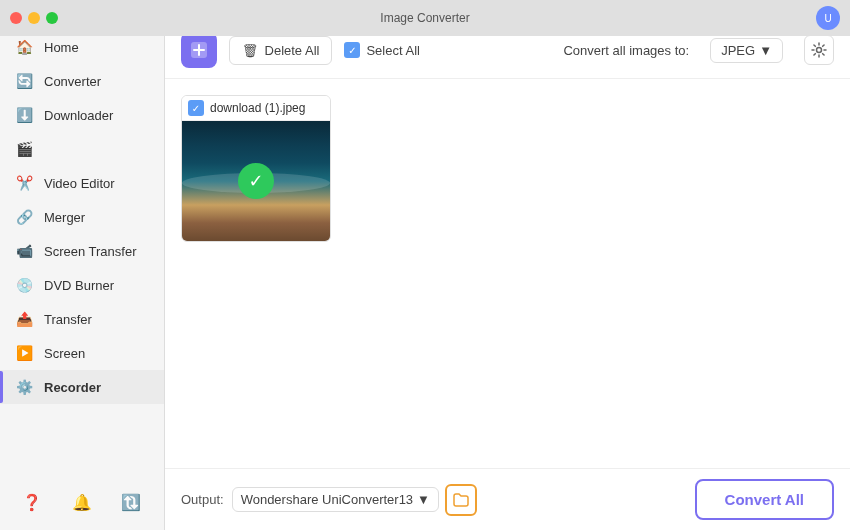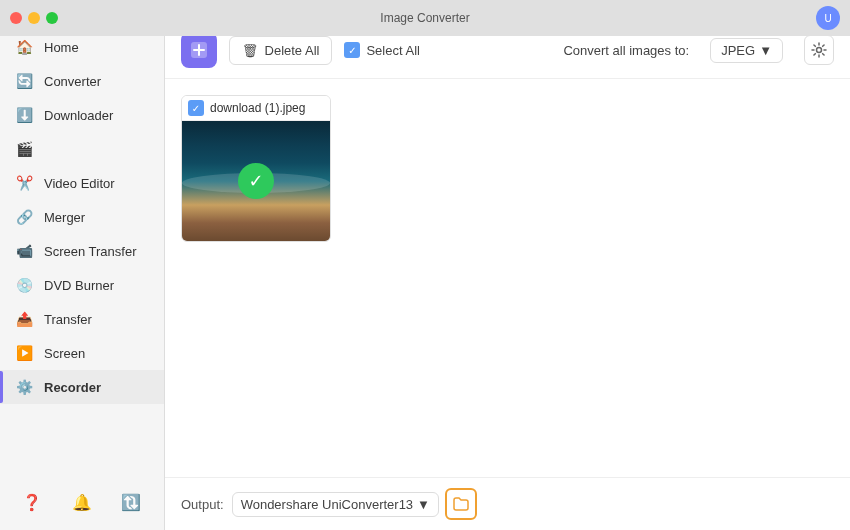--- a/index.html
+++ b/index.html
@@ -446,14 +446,15 @@
     <span class="output-label">Output:</span>
     <div class="output-folder">
       <span>Wondershare UniConverter13</span>
       <span>▼</span>
     </div>
     <div class="folder-icon-btn">
       <svg width="18" height="18" viewBox="0 0 18 18" fill="none">
         <path d="M2 5a2 2 0 012-2h3l2 2h5a2 2 0 012 2v6a2 2 0 01-2 2H4a2 2 0 01-2-2V5z" stroke="#f0a030" stroke-width="1.5" fill="none"></path>
       </svg>
     </div>
+    <button class="convert-btn">Convert All</button>
   </div>
 </div>
 
 </body></html>

